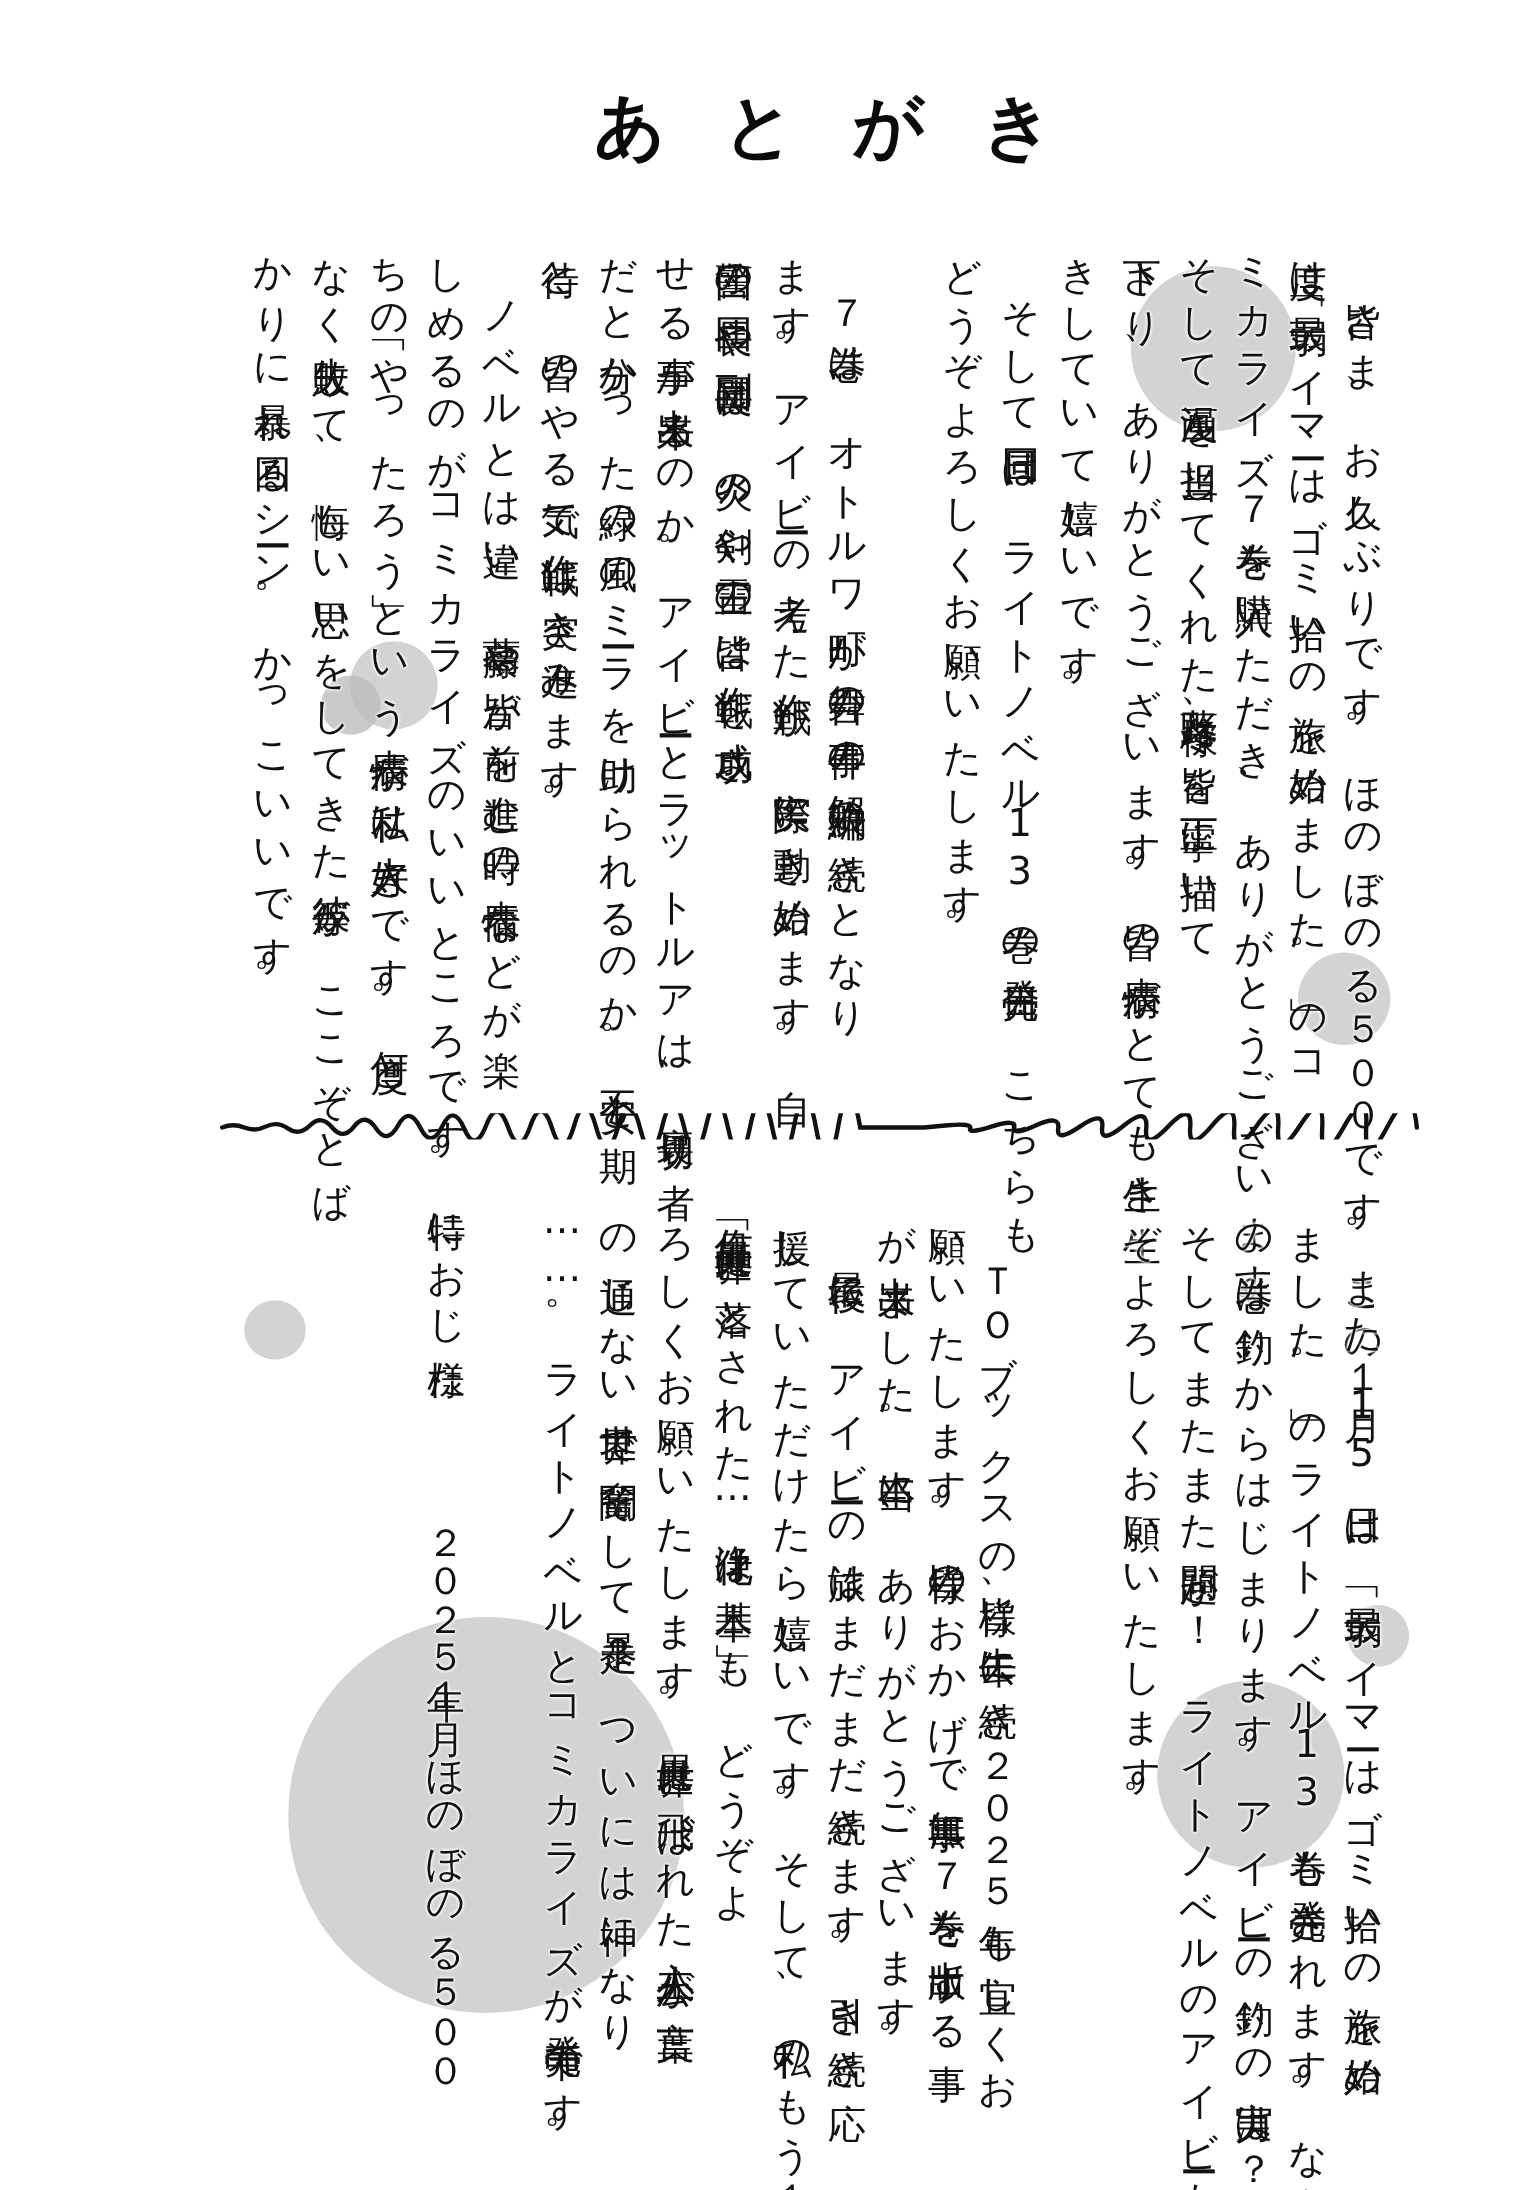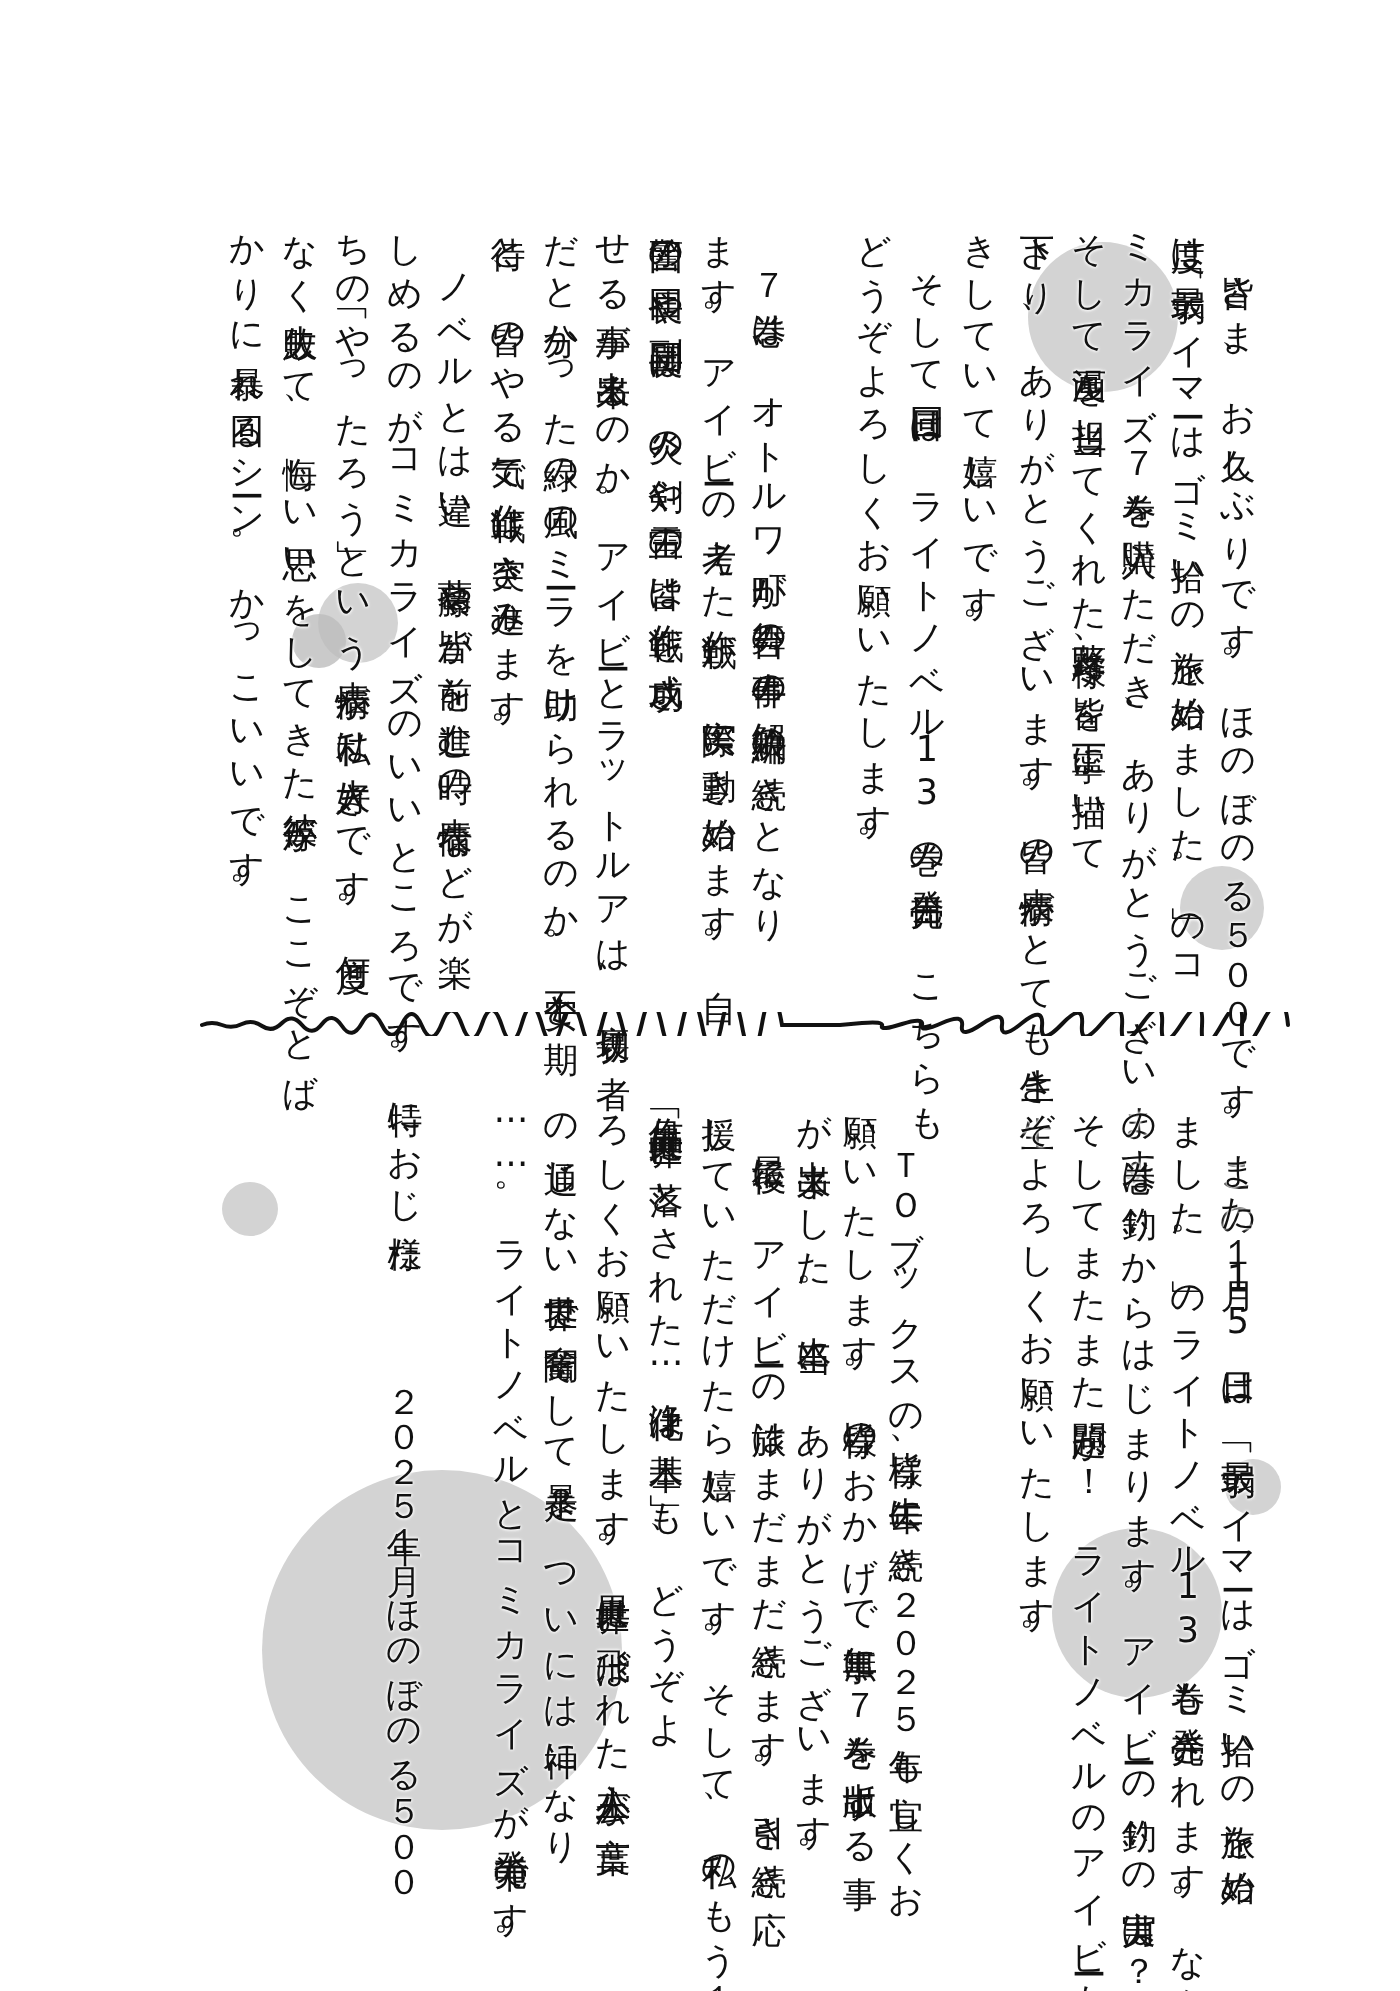--- a/index.html
+++ b/index.html
@@ -21,20 +21,21 @@
   <div class="crescent" style="left:1125px; top:262px; width:70px; height:110px; background:transparent;"></div>
   <div class="deco" style="left:1180px; top:866px; width:84px; height:84px;"></div>
   <div class="deco" style="left:318px; top:583px; width:80px; height:80px;"></div>
   <div class="deco dark" style="left:292px; top:614px; width:54px; height:54px; opacity:0.8;"></div>
   <div class="deco" style="left:222px; top:1182px; width:56px; height:54px;"></div>
   <div class="deco" style="left:262px; top:1470px; width:360px; height:360px;"></div>
   <div class="crescent" style="left:520px; top:1560px; width:90px; height:200px; border-radius:50%; background:#ffffff; opacity:0.0;"></div>
   <div class="deco" style="left:1052px; top:1528px; width:170px; height:170px;"></div>
   <div class="deco" style="left:1225px; top:1459px; width:56px; height:56px;"></div>
 
+  <div class="title">あとがき</div>
 
   <div>
     <div class="col" style="left:1216px; top:210px;">　皆さま、お久しぶりです。ほのぼのる５００です。この</div>
     <div class="col" style="left:1166px; top:210px;">度は「最弱テイマーはゴミ拾いの旅を始めました。」のコ</div>
     <div class="col" style="left:1117px; top:210px;">ミカライズ７巻を購入いただき、ありがとうございます。</div>
     <div class="col" style="left:1067px; top:210px;">そして漫画を担当してくれた蕗野冬様、皆を丁寧に描いて</div>
     <div class="col" style="left:1015px; top:210px;">下さり、ありがとうございます。皆の表情がとても生き生</div>
     <div class="col" style="left:958px; top:210px;">きしていて嬉しいです。</div>
     <div class="col" style="left:905px; top:210px;">　そして同日は、ライトノベル13巻の発売日！　こちらも</div>
     <div class="col" style="left:852px; top:210px;">どうぞよろしくお願いいたします。</div>

